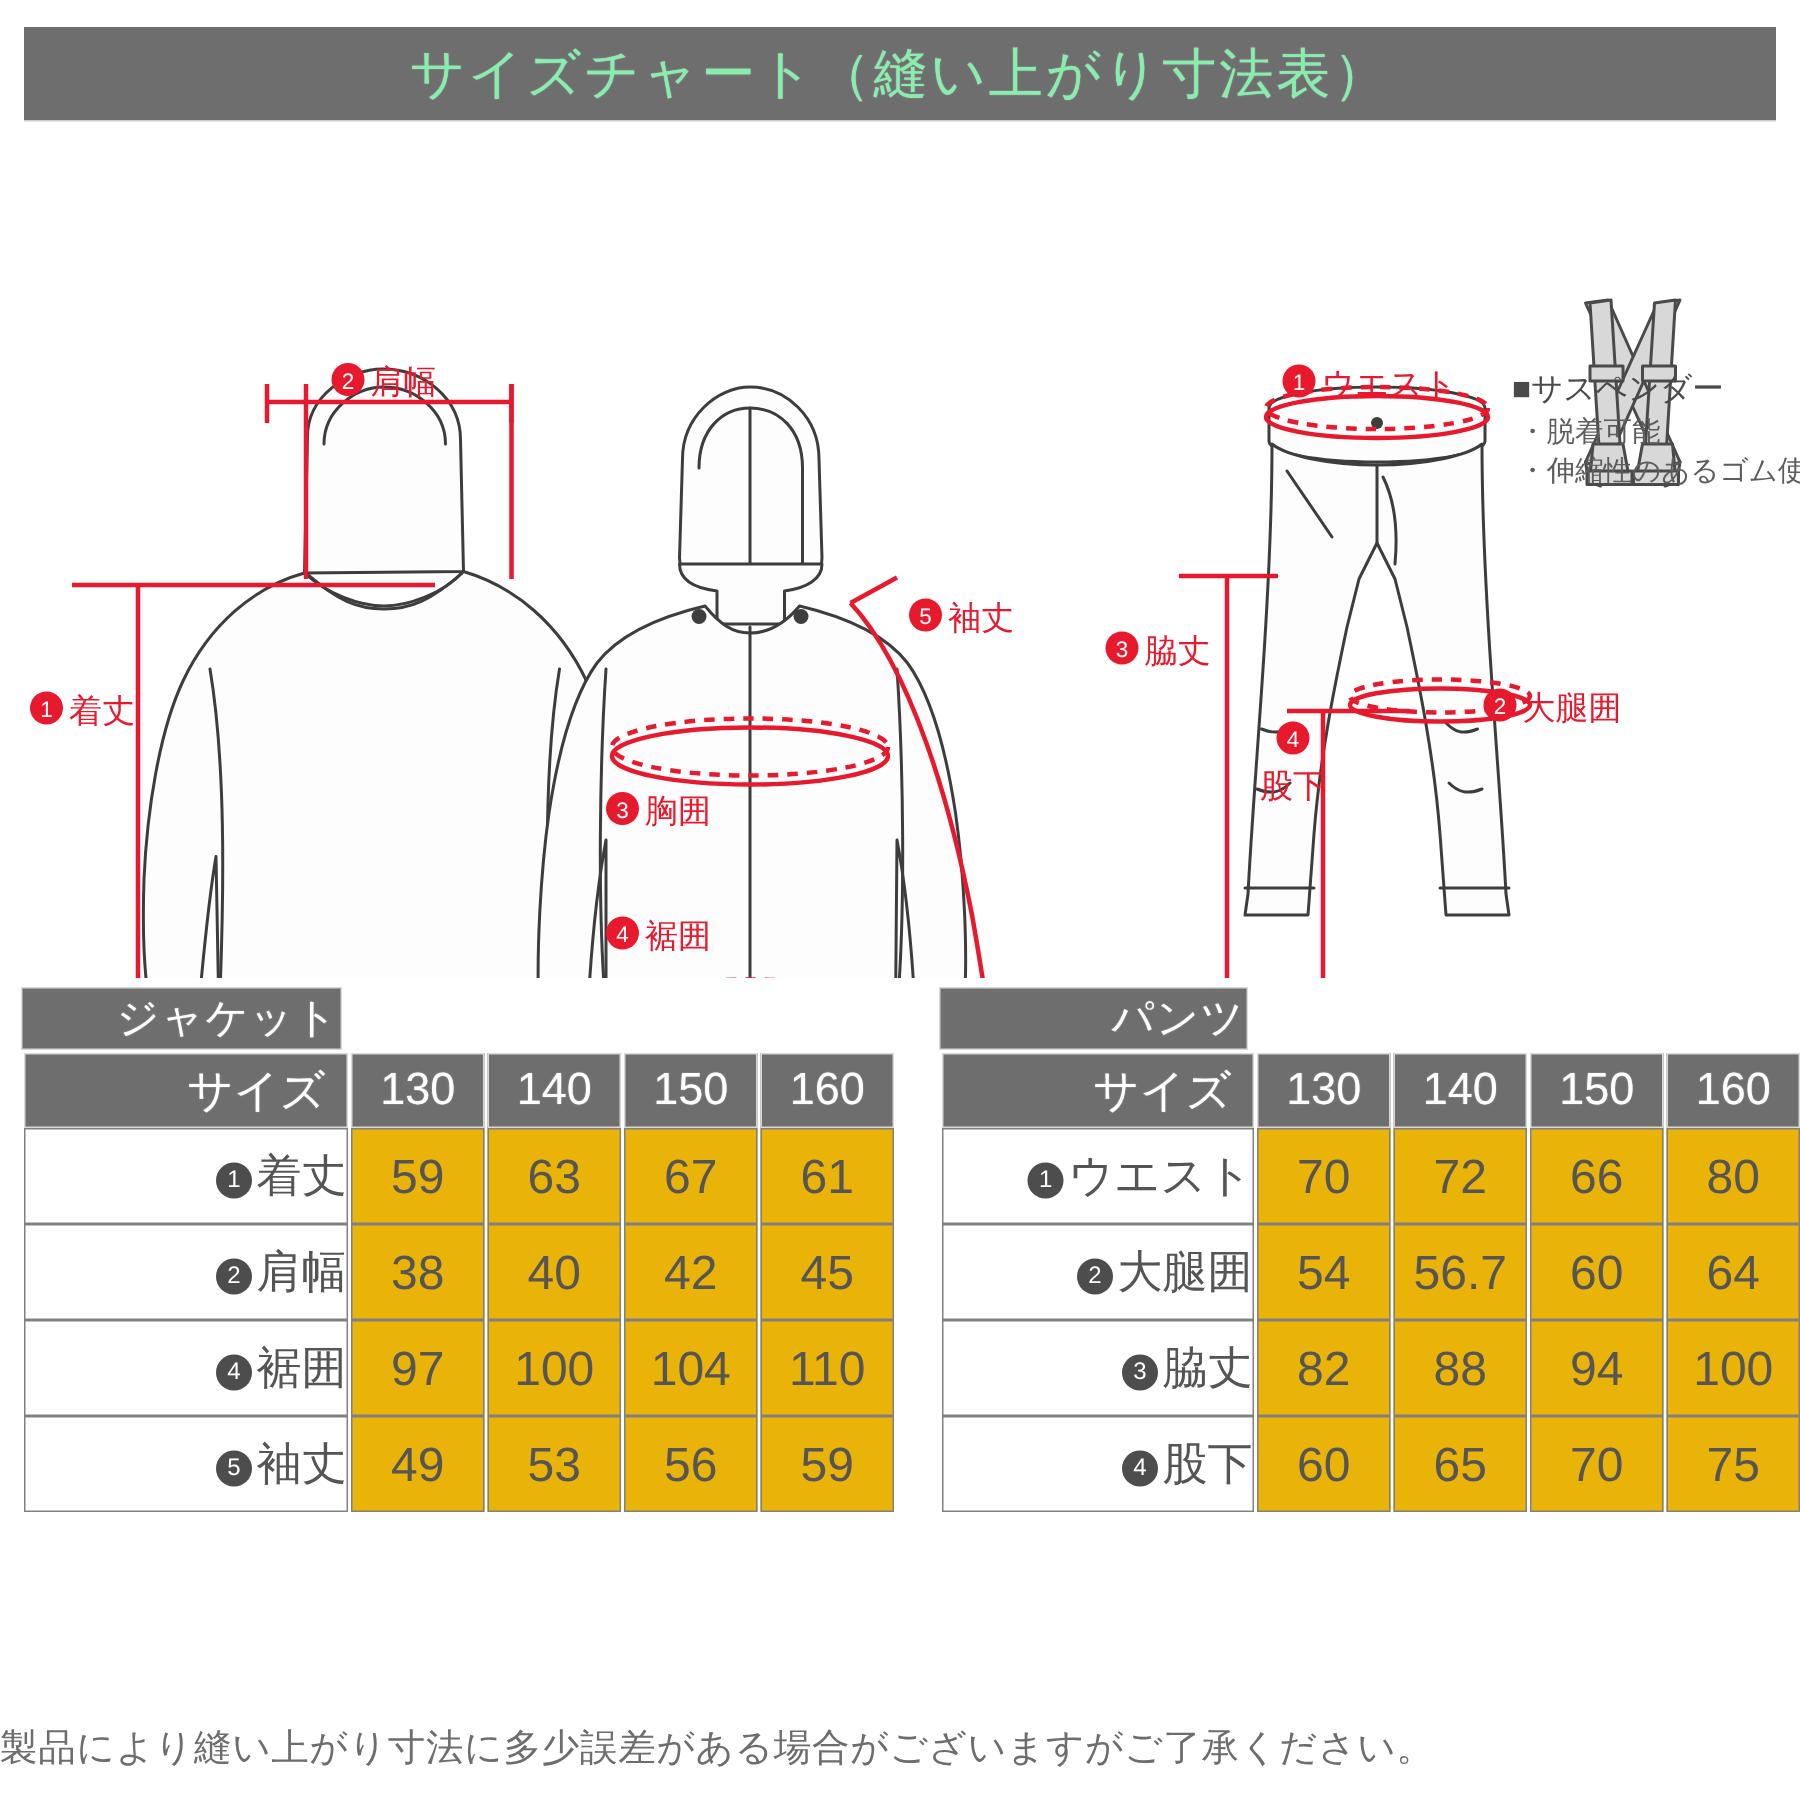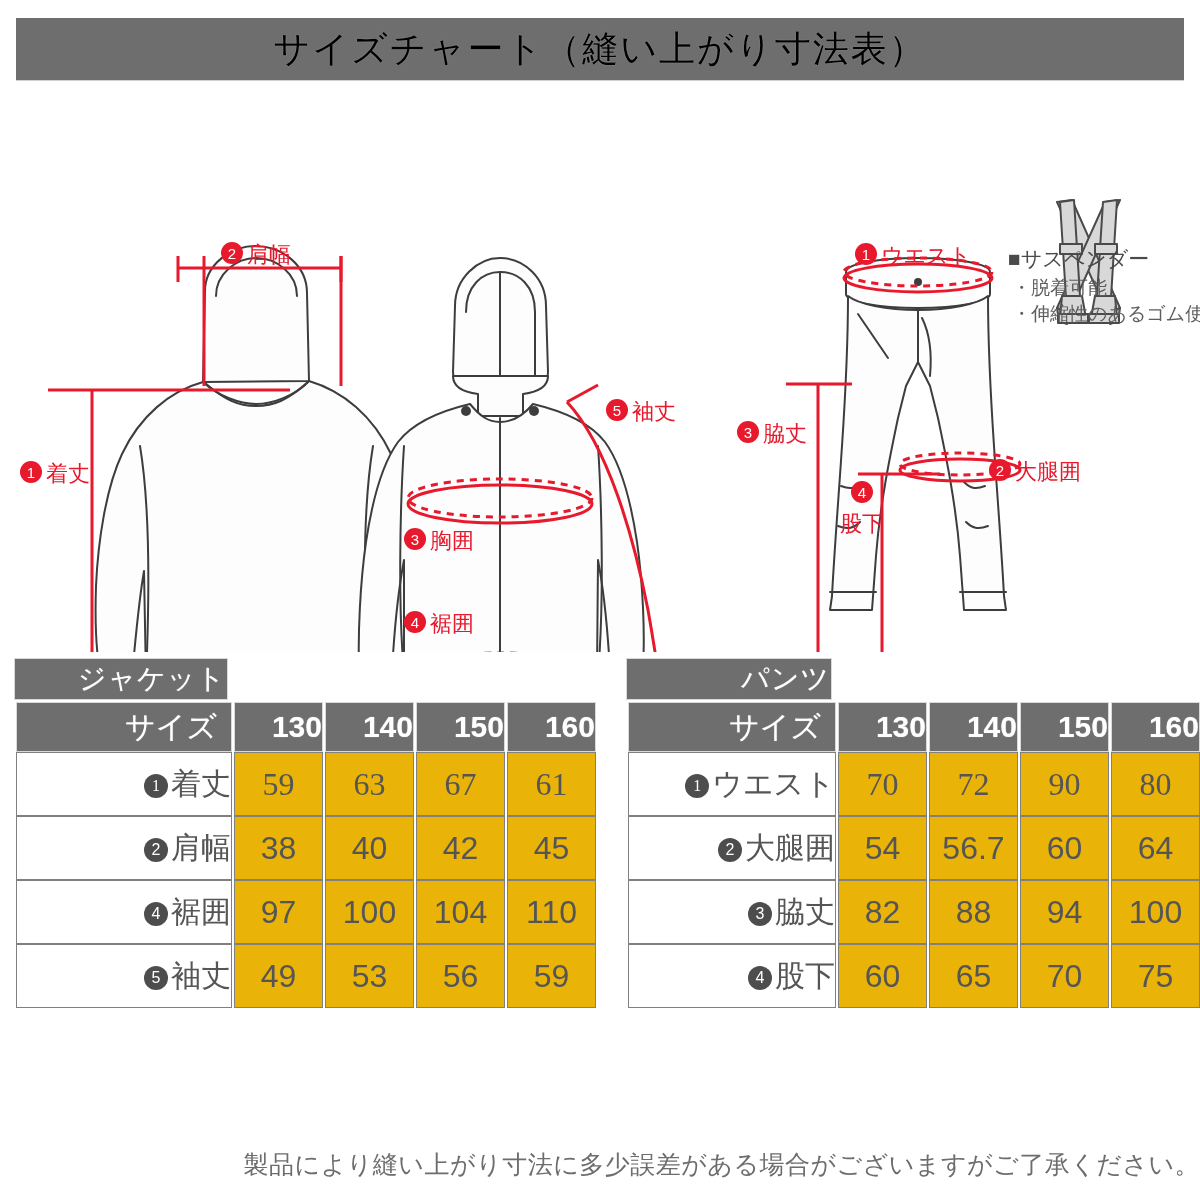--- a/index.html
+++ b/index.html
@@ -12,21 +12,21 @@
     position:relative;
   }
   
   .title-bar{
     position:absolute;left:16px;top:18px;width:1168px;height:62px;
     background:#6e6e6e;
     display:flex;align-items:center;justify-content:center;
     box-shadow:0 1px 0 #cfcfcf;
   }
   .title-bar .title-text{
-    color:#000000;font-size:36px;letter-spacing:2px;font-weight:500;
+    color:#86efac;font-size:36px;letter-spacing:2px;font-weight:500;
     text-shadow:0 0 1px rgba(255,255,255,.5);
   }
   
   .diagram{
     position:absolute;left:0;top:86px;width:1200px;height:566px;
   }
   .diagram svg{display:block;}
 
   
   .tables{
@@ -56,47 +56,47 @@
     padding:0;margin:0;
   }
   
   th.hdr{
     background:#6e6e6e;color:#ffffff;
     height:48px;font-size:30px;font-weight:500;
     text-shadow:0 0 1px rgba(255,255,255,.55);
     border:1px solid #d9d9d9;
   }
   th.hdr.label-col{text-align:right;padding-right:14px;}
-  th.hdr.size-col{text-align:right;font-weight:bold;}
+  th.hdr.size-col{text-align:center;}
 
   
   td.rowlabel{
     height:62px;text-align:right;padding-right:14px;
     font-size:30px;color:#555;
     border:1px solid #808080;border-top:1px solid #808080;
     background:#ffffff;white-space:nowrap;
   }
   td.val{
     height:62px;text-align:center;font-size:32px;color:#555;
     border:1px solid #808080;background:#eab308;
   }
   tbody tr td{border-top:none;}
-  tbody tr:first-child td{border-top:1px solid #808080;font-family:Liberation Serif, serif;}
+  tbody tr:first-child td{border-top:1px solid #808080;}
 
   .num-badge{
     display:inline-block;width:24px;height:24px;line-height:24px;
     border-radius:50%;background:#4d4d4d;color:#fff;
     font-size:16px;text-align:center;vertical-align:3px;
     margin-right:3px;
   }
 
   
   .footer-note{
     position:absolute;left:0;top:1148px;width:1200px;
-    text-align:right;font-size:25px;color:#6d6d6d;letter-spacing:.5px;
+    text-align:left;font-size:25px;color:#6d6d6d;letter-spacing:.5px;
   }
 
   
   .lbl{fill:#e8192c;font-size:22px;font-family:"Liberation Sans","DejaVu Sans",sans-serif;}
   .lbl-badge-txt{fill:#ffffff;font-size:15px;font-family:"Liberation Sans","DejaVu Sans",sans-serif;text-anchor:middle;}
   .gar{fill:none;stroke:#3d3d3d;stroke-width:2;stroke-linecap:round;stroke-linejoin:round;}
   .gar-f{fill:#fdfdfd;stroke:#3d3d3d;stroke-width:2;stroke-linejoin:round;}
   .red{fill:none;stroke:#e8192c;stroke-width:3;}
   .red-dash{fill:none;stroke:#e8192c;stroke-width:3;stroke-dasharray:7 6;}
   .susp{fill:#d8d8d8;stroke:#4a4a4a;stroke-width:2;stroke-linejoin:round;}
@@ -388,21 +388,21 @@
           <th class="hdr size-col">140</th>
           <th class="hdr size-col">150</th>
           <th class="hdr size-col">160</th>
         </tr>
       </thead>
       <tbody>
         <tr>
           <td class="rowlabel"><span class="num-badge">1</span><span>ウエスト</span></td>
           <td class="val">70</td>
           <td class="val">72</td>
-          <td class="val">90</td>
+          <td class="val">66</td>
           <td class="val">80</td>
         </tr>
         <tr>
           <td class="rowlabel"><span class="num-badge">2</span><span>大腿囲</span></td>
           <td class="val">54</td>
           <td class="val">56.7</td>
           <td class="val">60</td>
           <td class="val">64</td>
         </tr>
         <tr>

